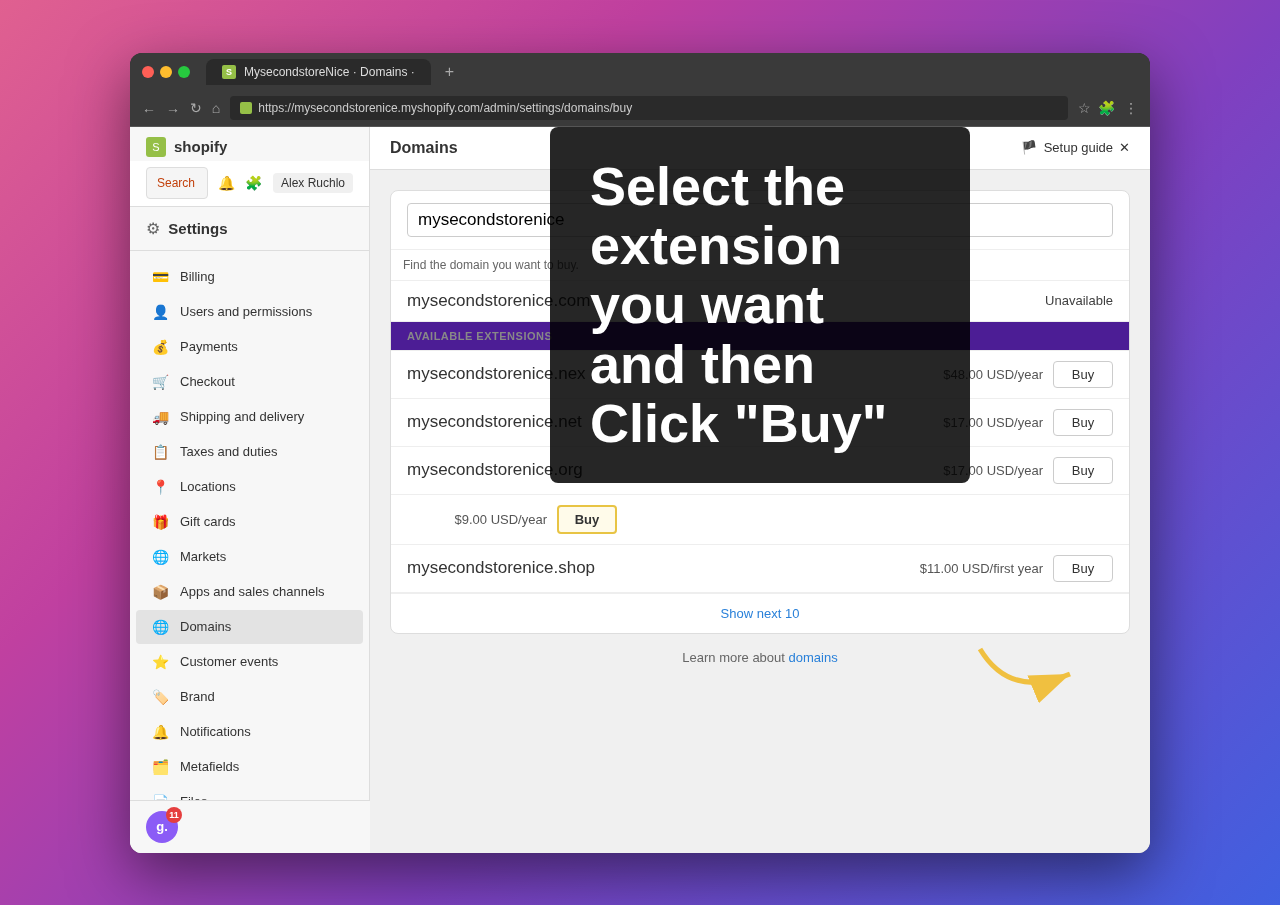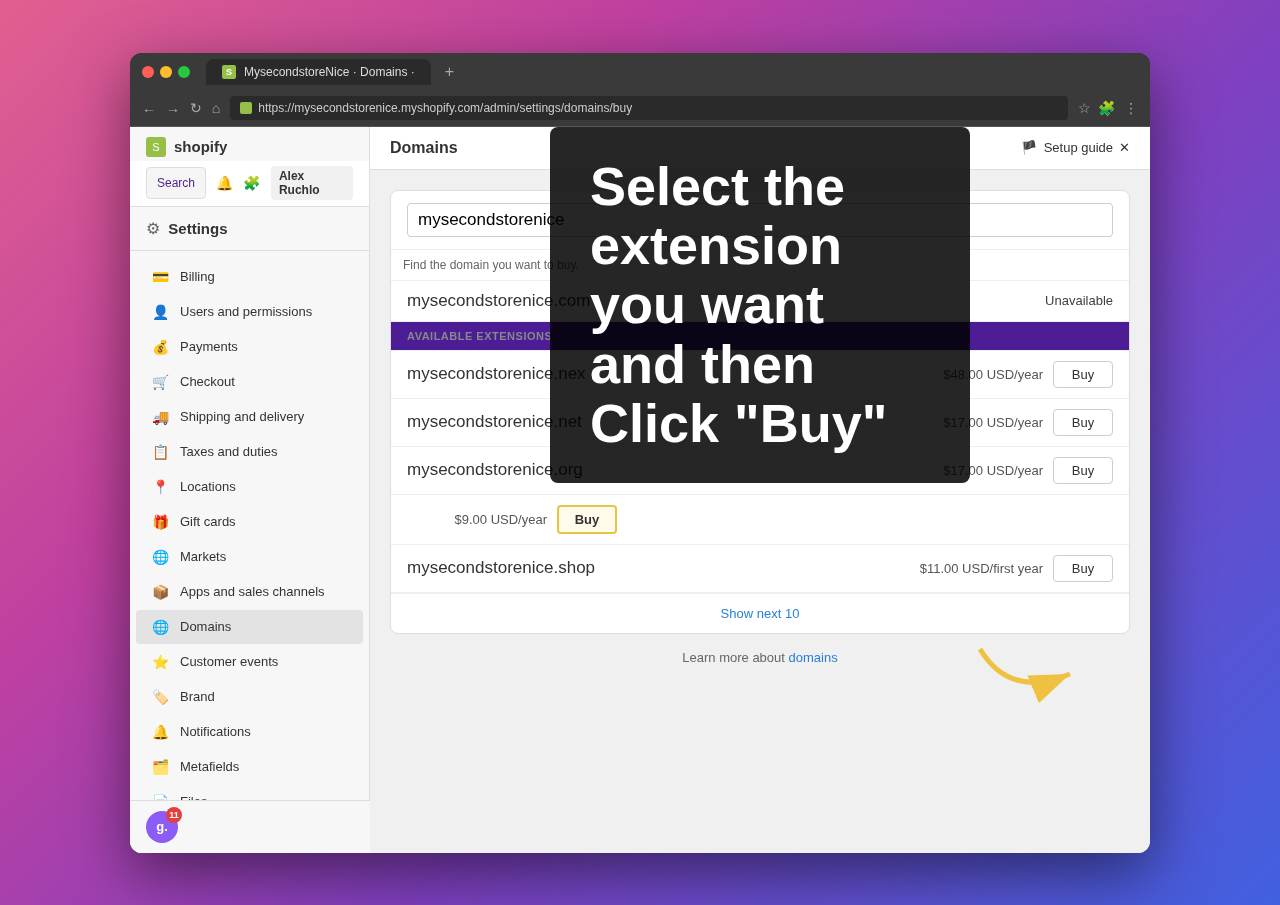--- a/index.html
+++ b/index.html
@@ -406,36 +406,36 @@
     .header-search {
       flex: 1;
       background: #f5f5f5;
       border-radius: 4px;
       border: 1px solid #ddd;
       height: 32px;
       display: flex;
       align-items: center;
       padding: 0 10px;
       font-size: 12px;
-      color: #4c1d95;
+      color: #c2410c;
     }
     .header-right-icons {
       display: flex;
       gap: 10px;
       align-items: center;
       color: #666;
       font-size: 14px;
     }
     .notification-icon-btn {
       position: relative;
     }
     .store-name-btn {
       font-size: 12px;
       color: #333;
-      font-weight: 700;
+      font-weight: 400;
       background: #f0f0f0;
       border-radius: 4px;
       padding: 3px 8px;
     }
   </style>
 </head>
 <body>
 
 <div class="browser-window">
 

